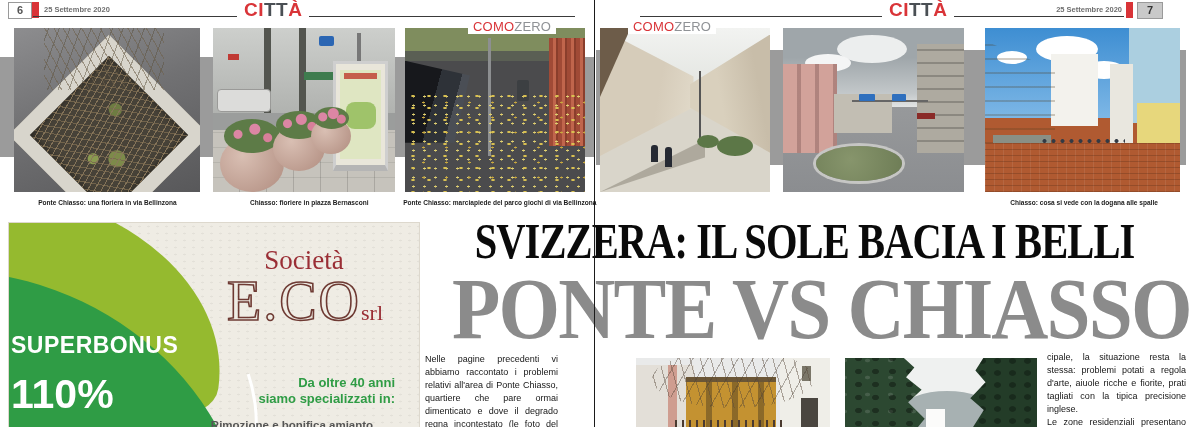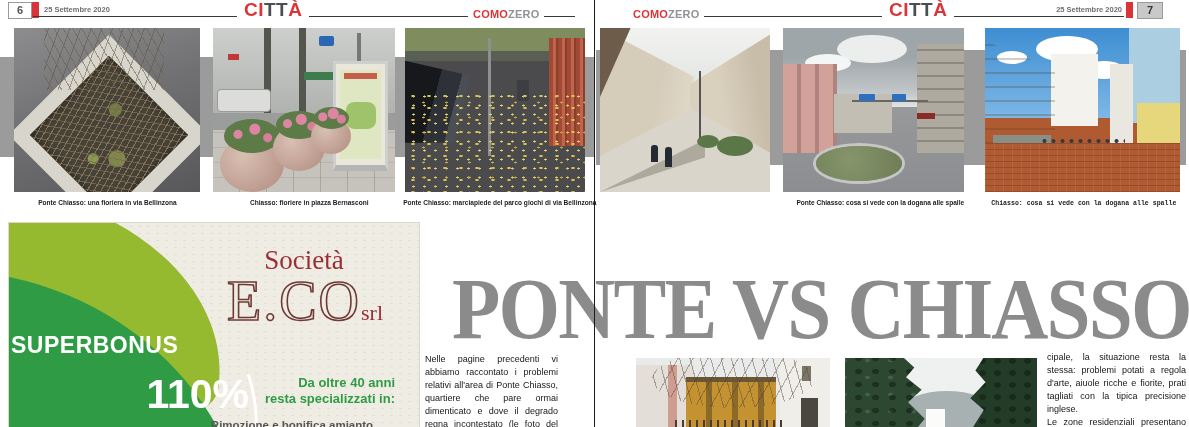--- a/index.html
+++ b/index.html
@@ -9,22 +9,22 @@
   
   .hdr-box{position:absolute;top:2px;width:22px;height:15px;line-height:15px;text-align:center;
            font-size:11px;font-weight:bold;color:#555;background:#fff;border:1px solid #9a9a9a;}
   .hdr-box.right{background:#c9c9c9;color:#333;}
   .hdr-bar{position:absolute;top:2px;width:7px;height:16px;background:#d93438;}
   .hdr-date{position:absolute;top:5px;font-size:7.5px;font-weight:bold;color:#6e6e6e;}
   .hdr-line{position:absolute;top:16px;height:1px;background:#3a3a3a;}
   .section-logo{position:absolute;top:0;height:19px;line-height:19px;background:#fff;padding:0 7px;
                 font-size:19px;font-weight:800;letter-spacing:.5px;color:#d93438;z-index:2;}
   .section-logo .mid{color:#4a4f54;}
-  .brand-logo{position:absolute;top:7px;height:14px;line-height:14px;background:#fff;padding:0 5px;
-              font-size:11px;font-weight:700;letter-spacing:.2px;color:#d93438;z-index:2;}
+  .brand-logo{position:absolute;top:20px;height:14px;line-height:14px;background:#fff;padding:0 5px;
+              font-size:13px;font-weight:400;letter-spacing:.2px;color:#d93438;z-index:2;}
   .brand-logo .zero{color:#8f9296;}
 
   
   .gutter{position:absolute;left:594px;top:0;width:1px;height:427px;background:#1a1a1a;z-index:6;}
   .gray-band{position:absolute;background:#9b9b9b;z-index:0;}
   #band-left{left:0;top:57px;width:594px;height:100px;}
   #band-right{left:596px;top:50px;width:590px;height:115px;}
 
   
   .photo{position:absolute;top:28px;height:164px;overflow:hidden;z-index:1;}
@@ -171,21 +171,21 @@
   .p8-tr{right:-4%;top:-5%;width:44%;height:115%;background:#233c28;
          background-image:radial-gradient(rgba(0,0,0,.3) 3px, transparent 4px);background-size:15px 12px;
          clip-path:polygon(100% 0,30% 0,18% 20%,30% 35%,12% 55%,28% 70%,10% 100%,100% 100%);}
   .p8-wh{left:42%;bottom:0;width:10%;height:26%;background:#fbfbfa;}
 
   
   .cap{position:absolute;top:196px;height:12px;display:flex;justify-content:center;align-items:center;z-index:2;}
   .cap span{display:inline-block;white-space:nowrap;transform:scaleX(.82);transform-origin:center;
             font-size:8px;font-weight:bold;color:#1a1a1a;}
   #c1{left:0;width:214px;} #c2{left:214px;width:190px;} #c3{left:404px;width:192px;}
-  #c4{left:596px;width:186px;} #c5{left:782px;width:196px;} #c6{left:982px;width:204px;font-family:Liberation Mono, monospace;}
+  #c4{left:596px;width:186px;} #c5{left:782px;width:196px;} #c6{left:982px;width:204px;}
 
   
   .kicker{position:absolute;left:420px;top:217px;width:769px;text-align:center;z-index:3;}
   .kicker span{display:inline-block;white-space:nowrap;font-family:"Liberation Serif", serif;
                font-weight:700;font-size:45px;line-height:1;color:#0a0a0a;letter-spacing:-1px;
                transform:scale(.9,1.12);transform-origin:center top;}
   .bigtitle{position:absolute;left:420px;top:266px;width:769px;text-align:left;z-index:3;}
   .bigtitle span{display:inline-block;white-space:nowrap;font-family:"Liberation Serif", serif;
                  font-weight:700;font-size:86px;line-height:1;color:#8b8b8b;letter-spacing:-2px;
                  transform:scale(.92,1);transform-origin:center top;}
@@ -203,21 +203,21 @@
       border:1px solid #ddd8cd;}
   .ad div{position:absolute;}
   .ad-leaf1{width:270px;height:200px;left:-50px;top:-20px;background:#95ba2f;
             border-radius:8% 92% 18% 88%;transform:rotate(8deg);}
   .ad-leaf2{width:340px;height:310px;left:-80px;top:72px;background:#2f9c45;
             border-radius:12% 88% 12% 88%;transform:rotate(10deg);}
   .ad-arc{width:340px;height:320px;left:-95px;top:30px;border:3px solid #fff;border-radius:50%;
           border-color:transparent #fff transparent transparent;transform:rotate(28deg);}
   .ad-super{left:2px;top:109px;width:238px;text-align:left;color:#fff;font-weight:800;
             font-size:23px;letter-spacing:.5px;}
-  .ad-110{left:2px;top:148px;width:238px;text-align:right;color:#fff;font-weight:800;font-size:41px;}
+  .ad-110{left:2px;top:148px;width:238px;text-align:left;color:#fff;font-weight:800;font-size:41px;}
   .ad-societa{left:200px;top:22px;width:190px;text-align:center;font-family:"Liberation Serif", serif;
               font-size:27px;color:#9a2e35;}
   .ad-eco{left:196px;top:50px;width:200px;text-align:center;white-space:nowrap;}
   .ad-eco .eco{font-family:"Liberation Serif", serif;font-size:56px;line-height:1;letter-spacing:2px;
                color:#8a5a50;margin-top:25px;}
   @supports (-webkit-text-stroke: 1px black){
     .ad-eco .eco{color:transparent;-webkit-text-stroke:1.6px #6e3a33;}
   }
   .ad-eco .srl{font-family:"Liberation Serif", serif;font-size:22px;color:#9a2e35;}
   .ad-tag{left:140px;top:152px;width:246px;text-align:right;color:#2f9c45;font-weight:800;
@@ -316,27 +316,25 @@
 
   <div class="cap" id="c1">
       <span>Ponte Chiasso: una fioriera in via Bellinzona</span>
     </div>
   <div class="cap" id="c2">
       <span>Chiasso: fioriere in piazza Bernasconi</span>
     </div>
   <div class="cap" id="c3">
       <span>Ponte Chiasso: marciapiede del parco giochi di via Bellinzona</span>
     </div>
-  <div class="cap" id="c5">
-      <span>Ponte Chiasso: cosa si vede con la dogana alle spalle</span>
-    </div>
   <div class="cap" id="c6">
       <span>Chiasso: cosa si vede con la dogana alle spalle</span>
     </div>
 
+  <div class="kicker"><span>SVIZZERA: IL SOLE BACIA I BELLI</span></div>
   <div class="bigtitle"><span>PONTE VS CHIASSO</span></div>
 
   <div class="bodycol" id="col-left">
     <p>Nelle pagine precedenti vi abbiamo raccontato i problemi relativi all'area di Ponte Chiasso, quartiere che pare ormai dimenticato e dove il degrado regna incontestato (le foto del reportage parlano da sé).</p>
   </div>
   <div class="bodycol" id="col-right">
     <p>cipale, la situazione resta la stessa: problemi potati a regola d'arte, aiuole ricche e fiorite, prati tagliati con la tipica precisione inglese.</p>
     <p>Le zone residenziali presentano palazzi e case curate, niente sporcizia né</p>
   </div>
 
@@ -357,19 +355,19 @@
   </div>
 
   <div class="ad">
     <div class="ad-leaf1"></div>
     <div class="ad-leaf2"></div>
     <div class="ad-arc"></div>
     <div class="ad-super">SUPERBONUS</div>
     <div class="ad-110">110%</div>
     <div class="ad-societa">Società</div>
     <div class="ad-eco"><span class="eco">E.CO</span><span class="srl">srl</span></div>
-    <div class="ad-tag"><span>Da oltre 40 anni</span><br><span>resta specializzati in:</span></div>
+    <div class="ad-tag"><span>Da oltre 40 anni</span><br><span>siamo specializzati in:</span></div>
     <div class="ad-serv">Rimozione e bonifica amianto</div>
   </div>
 
   <div class="gutter"></div>
 
 </div>
 
 </body></html>

